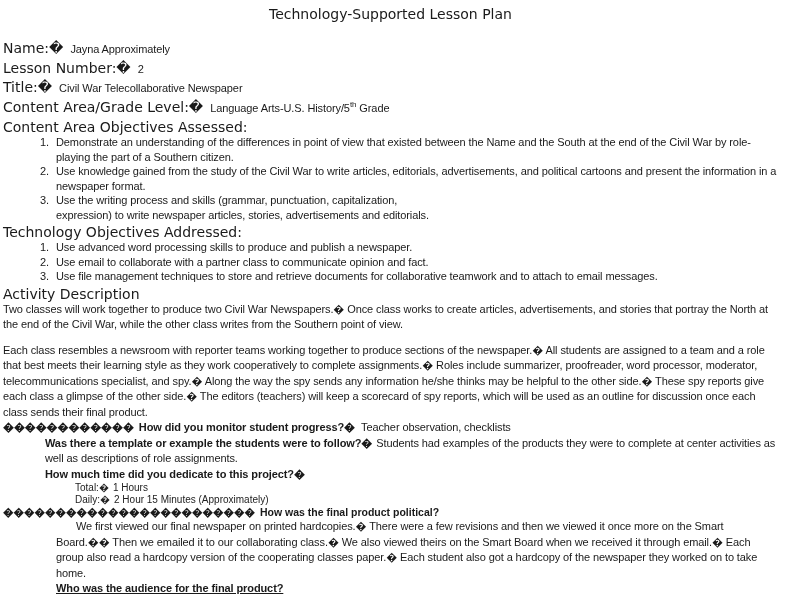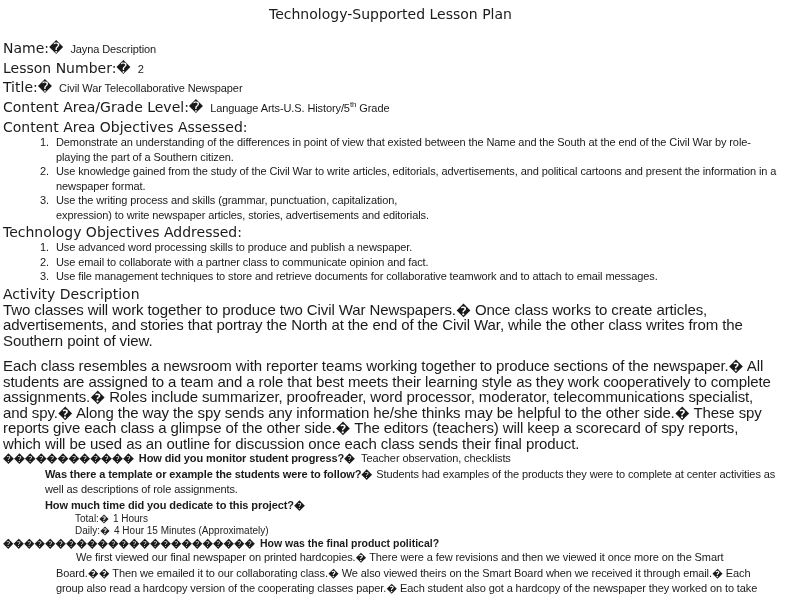--- a/index.html
+++ b/index.html
@@ -12,21 +12,21 @@
     font-family:"DejaVu Sans",sans-serif;font-size:14px;line-height:18px;
     text-align:center;margin-bottom:16px;
   }
   .field{font-family:"DejaVu Sans",sans-serif;font-size:14px;line-height:18.5px;white-space:nowrap;}
   .field .fvalue{font-family:"Liberation Sans",sans-serif;font-size:11px;margin-left:7px;letter-spacing:-0.1px;}
   .field sup{font-size:8px;vertical-align:super;line-height:0;}
   .h1{font-family:"DejaVu Sans",sans-serif;font-size:14px;line-height:16px;margin-top:2px;}
   .li{display:flex;margin-left:37px;font-size:11px;line-height:14.5px;letter-spacing:-0.1px;}
   .li .num{flex:0 0 16px;}
   .li .li-text{white-space:pre-line;}
-  .para{font-size:15px;line-height:15.5px;letter-spacing:-0.1px;margin:0;}
+  .para{font-size:11px;line-height:15.5px;letter-spacing:-0.1px;margin:0;}
   .para.gap{margin-top:10px;}
   .b{font-weight:bold;}
   .qline{font-size:11px;line-height:15.5px;letter-spacing:-0.1px;}
   .qline .lead{margin-right:5px;}
   .qline .ans{margin-left:6px;font-weight:normal;}
   .qblock{margin-left:42px;font-size:11px;line-height:15.5px;letter-spacing:-0.1px;}
   .qblock .ans{margin-left:4px;}
   .meta{margin-left:72px;font-family:"Liberation Sans",sans-serif;font-size:10px;line-height:12px;letter-spacing:0;color:#222;}
   .meta .mvalue{margin-left:4px;}
   .presented-line{font-size:10.5px;line-height:13px;font-weight:bold;letter-spacing:0;}
@@ -36,21 +36,21 @@
 </style>
 </head>
 <body>
 
 <div class="doc">
 
   <div class="title">Technology-Supported Lesson Plan</div>
 
   <div class="fields">
     <div class="field">
-      <span class="flabel">Name:�</span><span class="fvalue">Jayna Description</span>
+      <span class="flabel">Name:�</span><span class="fvalue">Jayna Approximately</span>
     </div>
     <div class="field">
       <span class="flabel">Lesson Number:�</span><span class="fvalue">2</span>
     </div>
     <div class="field">
       <span class="flabel">Title:�</span><span class="fvalue">Civil War Telecollaborative Newspaper</span>
     </div>
     <div class="field">
       <span class="flabel">Content Area/Grade Level:�</span><span class="fvalue"><span>Language Arts-U.S. History/5</span><sup>th</sup><span> Grade</span></span>
     </div>
@@ -101,21 +101,21 @@
     <span class="b">Was there a template or example the students were to follow?�</span><span class="ans">Students had examples of the products they were to complete at center activities as well as descriptions of role assignments.</span>
   </div>
 
   <div class="qblock">
     <span class="b">How much time did you dedicate to this project?�</span>
   </div>
   <div class="meta">
     <span>Total:�</span><span class="mvalue">1 Hours</span>
   </div>
   <div class="meta">
-    <span>Daily:�</span><span class="mvalue">4 Hour 15 Minutes (Approximately)</span>
+    <span>Daily:�</span><span class="mvalue">2 Hour 15 Minutes (Approximately)</span>
   </div>
 
   <div class="presented-line">
     <span class="lead">������������������������</span><span>How was the final product political?</span>
   </div>
   <div class="answer-block">We first viewed our final newspaper on printed hardcopies.� There were a few revisions and then we viewed it once more on the Smart Board.�� Then we emailed it to our collaborating class.� We also viewed theirs on the Smart Board when we received it through email.� Each group also read a hardcopy version of the cooperating classes paper.� Each student also got a hardcopy of the newspaper they worked on to take home.</div>
 
   <div class="aud b">Who was the audience for the final product?</div>
   <div class="aud">The classroom students in both classes were the audience.</div>
 

